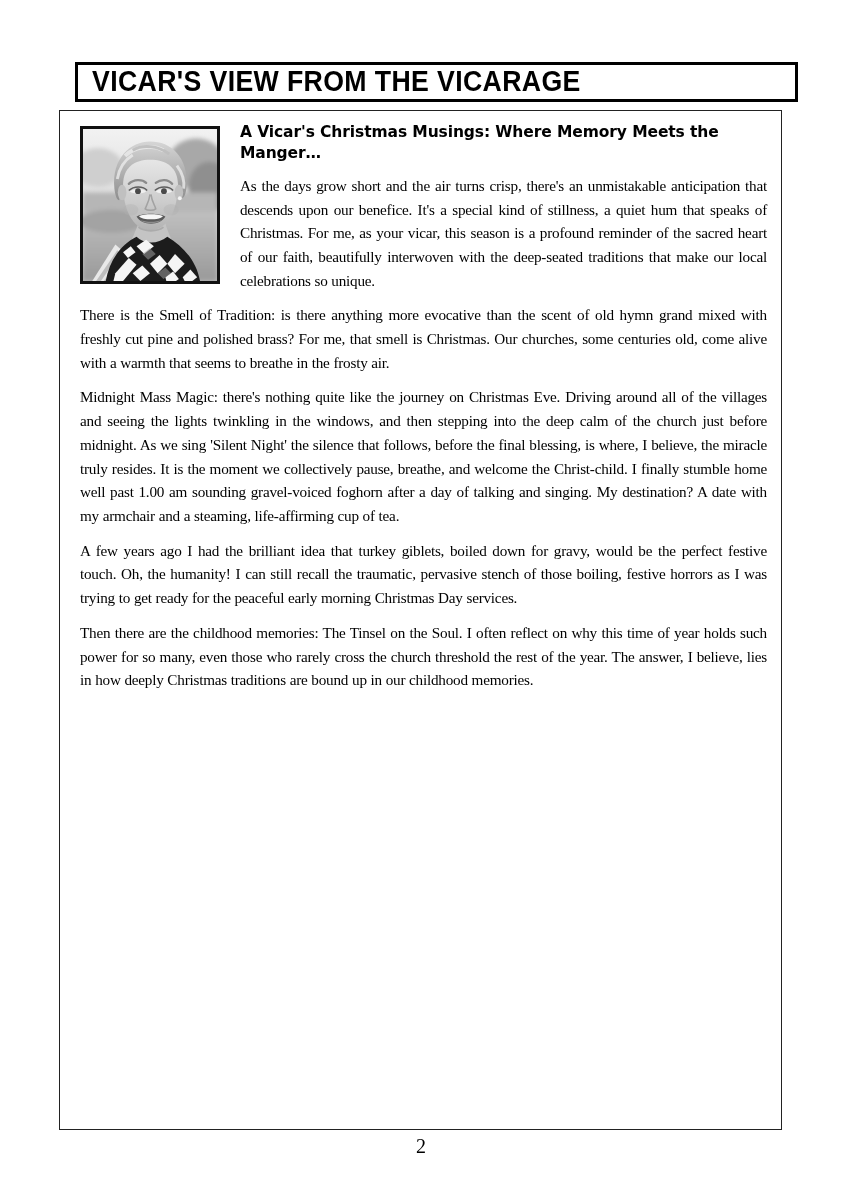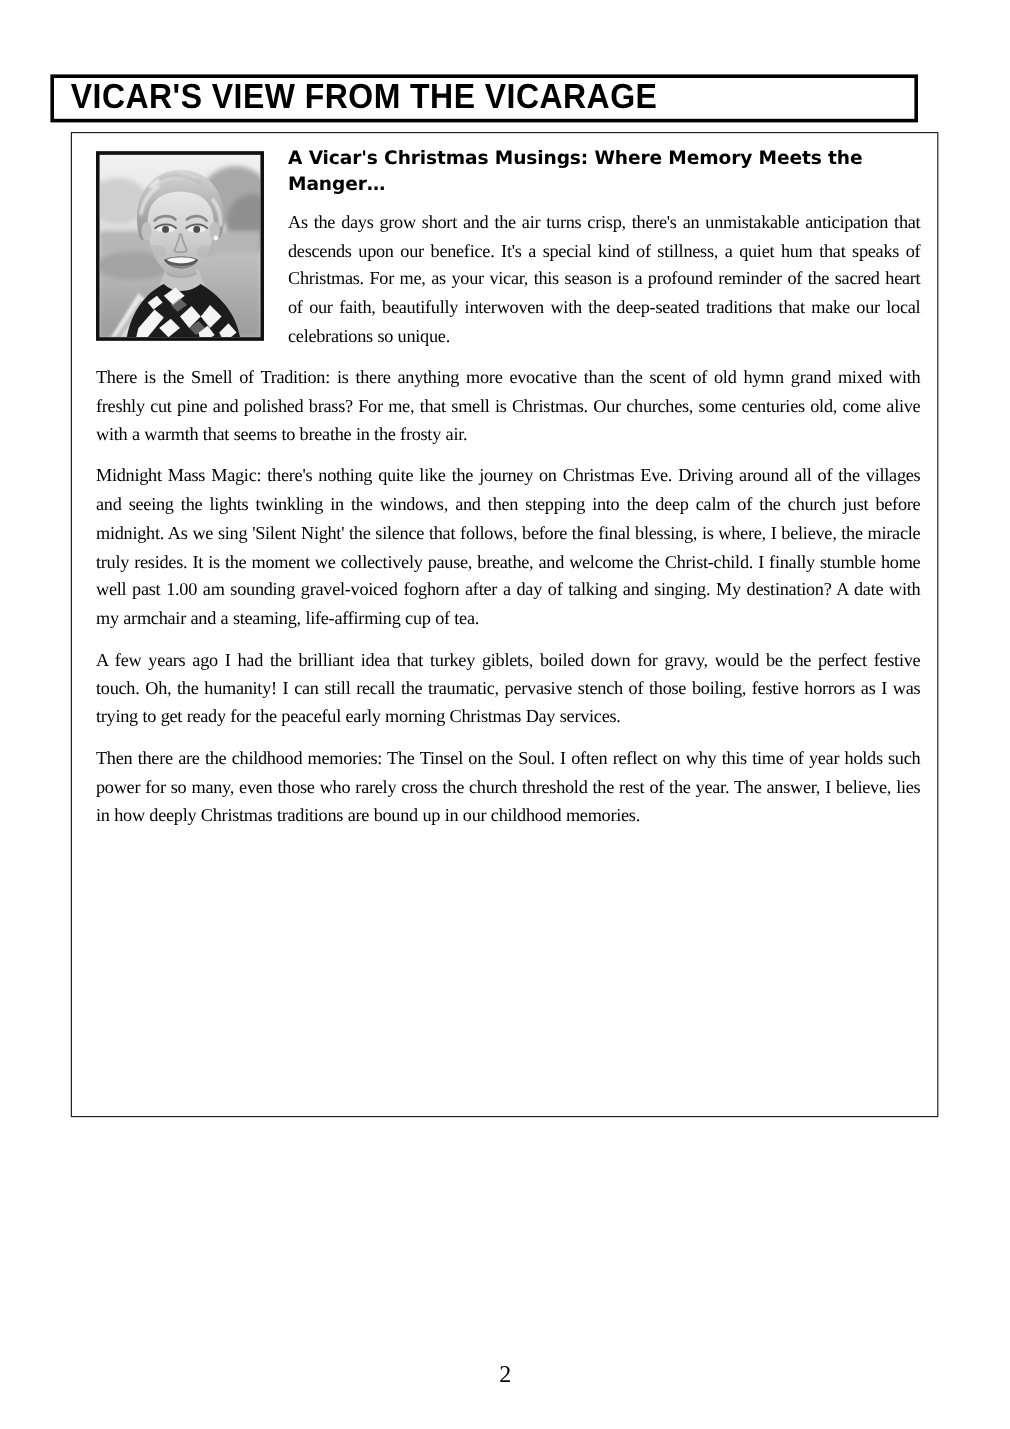--- a/index.html
+++ b/index.html
@@ -21,21 +21,21 @@
     position: absolute;
     left: 0; top: 0;
     width: 842px;
     height: 1191px;
     background: #ffffff;
   }
 
   
   .header-box {
     position: absolute;
-    left: 42px;
+    left: 75px;
     top: 62px;
     width: 723px;
     height: 40px;
     border: 3px solid #000000;
     box-sizing: border-box;
     background: #ffffff;
   }
   .header-title {
     position: absolute;
     left: 14px;
@@ -50,21 +50,21 @@
     transform-origin: left center;
     transform: translateY(-52%) scaleX(0.92);
   }
 
   
   .content-box {
     position: absolute;
     left: 59px;
     top: 110px;
     width: 723px;
-    height: 821px;
+    height: 1020px;
     border: 1.6px solid #222222;
     box-sizing: border-box;
     background: #ffffff;
     padding: 11px 14px 6px 20px;
     overflow: hidden;
   }
 
   .portrait {
     float: left;
     width: 140px;

